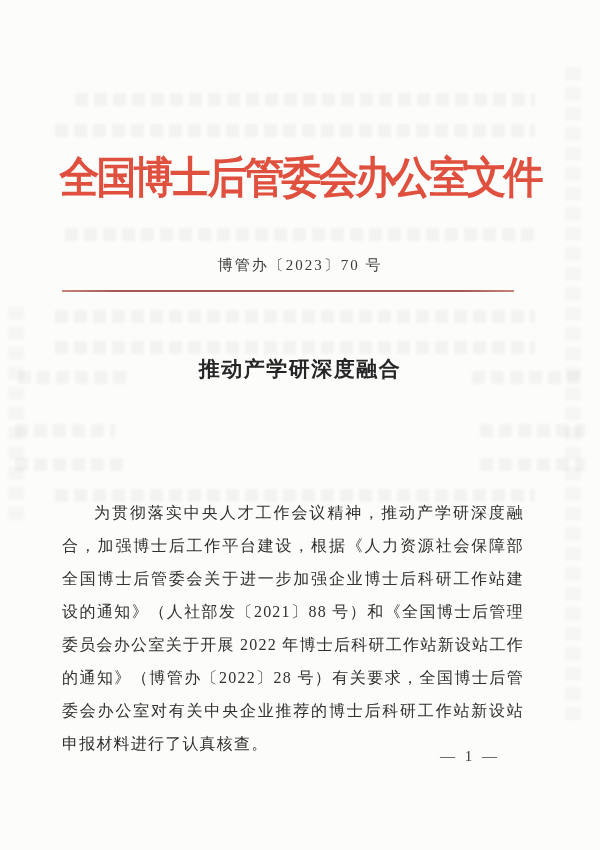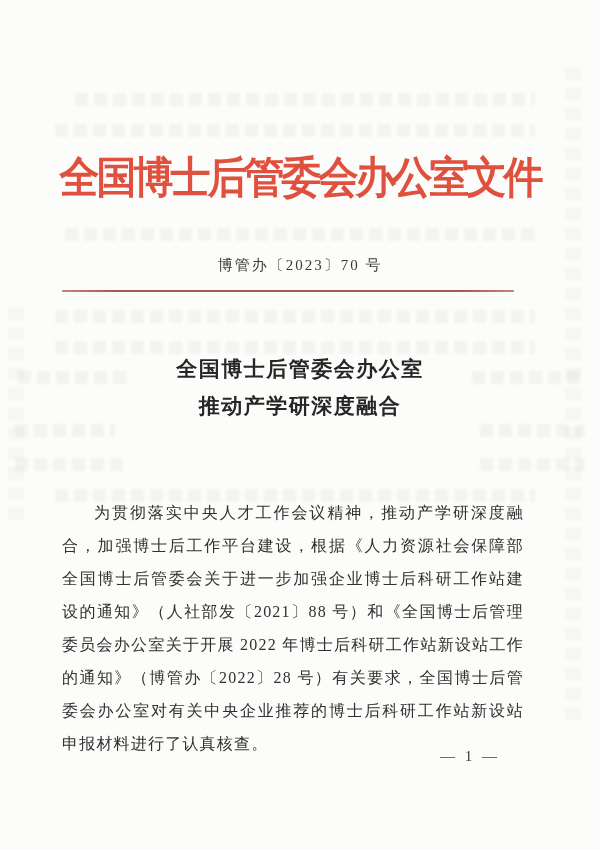--- a/index.html
+++ b/index.html
@@ -137,21 +137,20 @@
   <div class="ghost-col" style="top:60px;  left:565px; height:660px;"></div>
   <div class="ghost-col" style="top:300px; left:8px;  height:220px;"></div>
 
   <div class="agency-header">全国博士后管委会办公室文件</div>
 
   <div class="doc-number">博管办〔2023〕70 号</div>
 
   <div class="red-rule"></div>
 
   <div class="letter-title">
-    <div>全国博士后管委会办公室</div>
     <div>推动产学研深度融合</div>
   </div>
 
   <div class="letter-body">
     <p class="indent">为贯彻落实中央人才工作会议精神，推动产学研深度融合，加强博士后工作平台建设，根据《人力资源社会保障部 全国博士后管委会关于进一步加强企业博士后科研工作站建设的通知》（人社部发〔2021〕88 号）和《全国博士后管理委员会办公室关于开展 2022 年博士后科研工作站新设站工作的通知》（博管办〔2022〕28 号）有关要求，全国博士后管委会办公室对有关中央企业推荐的博士后科研工作站新设站申报材料进行了认真核查。</p>
   </div>
 
   <div class="page-number">— 1 —</div>
 
 </div>

